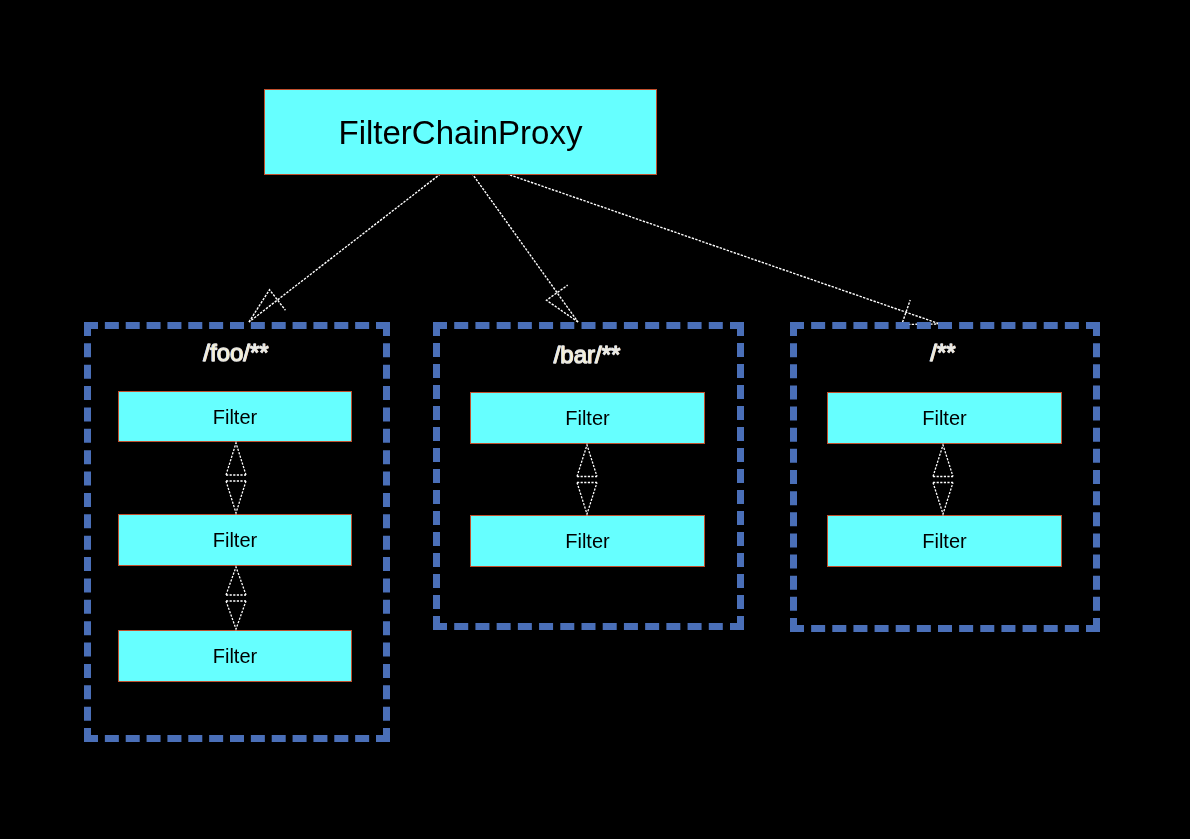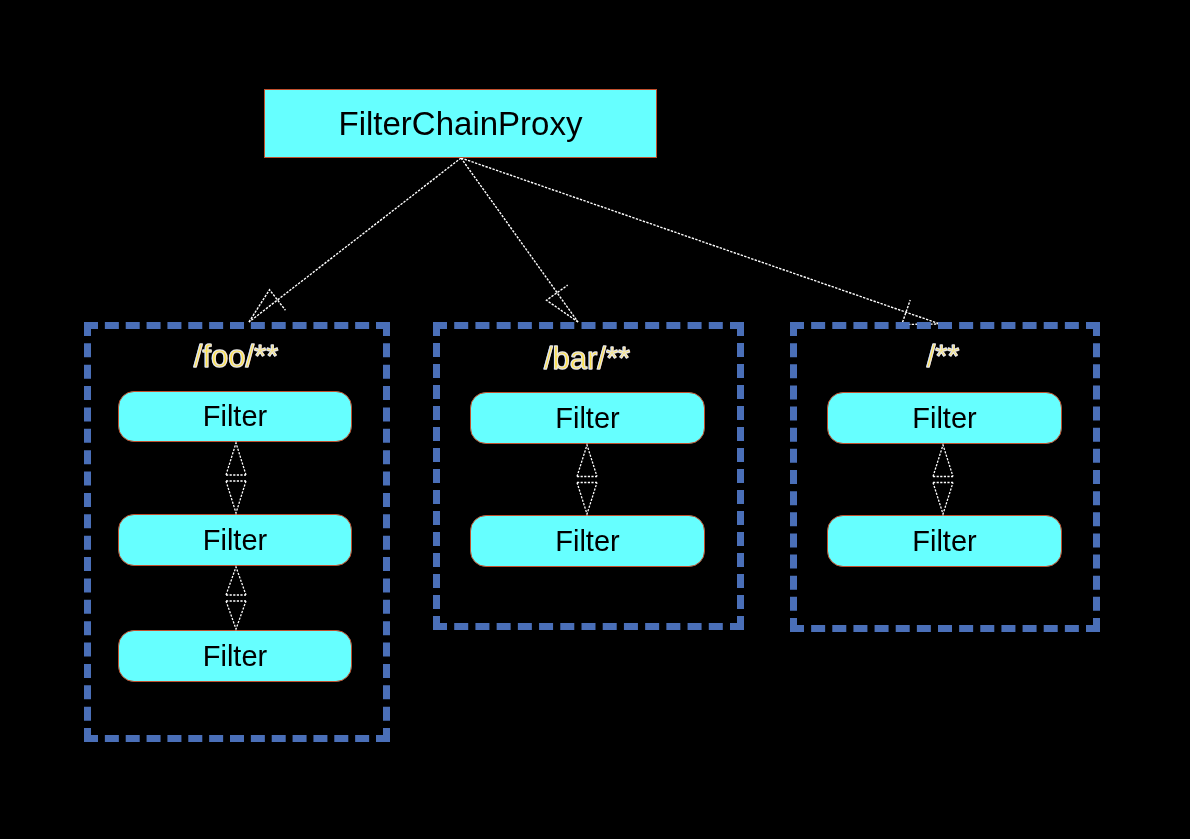--- a/index.html
+++ b/index.html
@@ -28,37 +28,36 @@
     align-items: center;
     justify-content: center;
     color: #000000;
     line-height: 1;
     white-space: nowrap;
   }
   .node.proxy {
     font-size: 33px;
   }
   .node.filter {
-    font-size: 29px;
-    border-radius: 16px;
+    font-size: 20px;
   }
 
   
   .chain-group {
     position: absolute;
     box-sizing: border-box;
     border: 7px dashed #4A6FB8;
     background: transparent;
   }
 
   
   .chain-label {
     position: absolute;
-    font-size: 31px;
-    color: #fde047;
+    font-size: 24px;
+    color: #fef9c3;
     white-space: nowrap;
     line-height: 1;
     -webkit-text-stroke: 1.1px #e8e8e8;
     text-shadow:
        0.7px 0 0 #c8752f,
       -0.7px 0 0 #4f82d8,
        0 0.7px 0 rgba(200,200,200,0.55),
        0 -0.7px 0 rgba(200,200,200,0.55);
     transform: translateX(-50%);
   }
@@ -136,17 +135,17 @@
         <line x1="577" y1="476.5" x2="597" y2="476.5" stroke-dasharray="2.2 1.4"></line>
         <polyline points="577,482.5 587,514 597,482.5" stroke-dasharray="2.2 1.4"></polyline>
         <line x1="577" y1="482.5" x2="597" y2="482.5" stroke-dasharray="2.2 1.4"></line>
         <polyline points="933,476.5 943,445 953,476.5" stroke-dasharray="2.2 1.4"></polyline>
         <line x1="933" y1="476.5" x2="953" y2="476.5" stroke-dasharray="2.2 1.4"></line>
         <polyline points="933,482.5 943,514 953,482.5" stroke-dasharray="2.2 1.4"></polyline>
         <line x1="933" y1="482.5" x2="953" y2="482.5" stroke-dasharray="2.2 1.4"></line>
       </g>
   </svg>
 
-  <div class="node proxy" id="proxy-node" style="left: 264px; top: 89px; width: 393px; height: 69px;">
+  <div class="node proxy" id="proxy-node" style="left: 264px; top: 89px; width: 393px; height: 86px;">
     <span>FilterChainProxy</span>
   </div>
 
 </div>
 
 </body></html>

